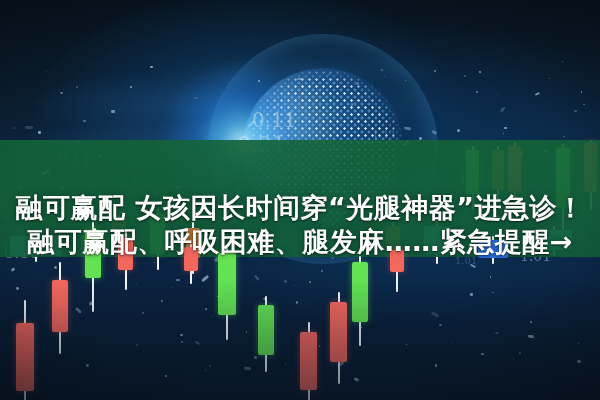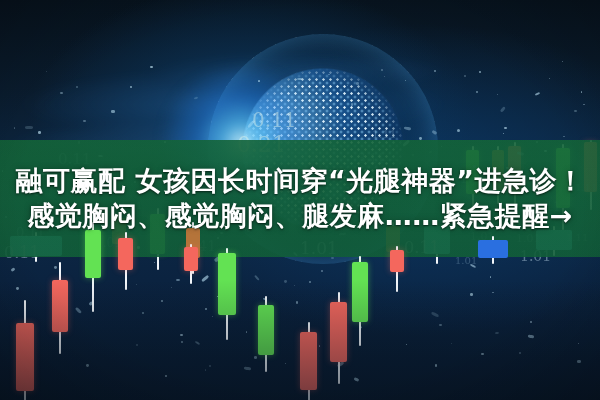--- a/index.html
+++ b/index.html
@@ -154,21 +154,21 @@
   
   .headline {
     position: absolute;
     left: 0;
     top: 140px;
     width: 600px;
     height: 117px;
     display: flex;
     flex-direction: column;
     align-items: center;
-    justify-content: center;
+    justify-content: flex-end;
     gap: 4px;
     z-index: 9;
   }
   .headline .line {
     font-family: "DejaVu Sans", "Liberation Sans", sans-serif;
     font-weight: 700;
     font-size: 27px;
     line-height: 1.12;
     letter-spacing: .5px;
     color: #ffffff;
@@ -495,18 +495,18 @@
         <div class="body" style="top: 250px; height: 22px;"></div>
       </div>
       <div class="candle blue" style="left: 478px; top: 0px; width: 30px; height: 400px;">
         <div class="wick" style="top: 236px; height: 28px;"></div>
         <div class="body" style="top: 240px; height: 18px;"></div>
       </div>
     </div>
 
   <div class="headline">
     <div class="line">融可赢配 女孩因长时间穿“光腿神器”进急诊！</div>
-    <div class="line">感觉胸闷、感觉胸闷、腿发麻……紧急提醒→</div>
+    <div class="line">融可赢配、呼吸困难、腿发麻……紧急提醒→</div>
   </div>
 
   <div class="bottom-fade"></div>
   <div class="vignette"></div>
 </div>
 
 </body></html>

